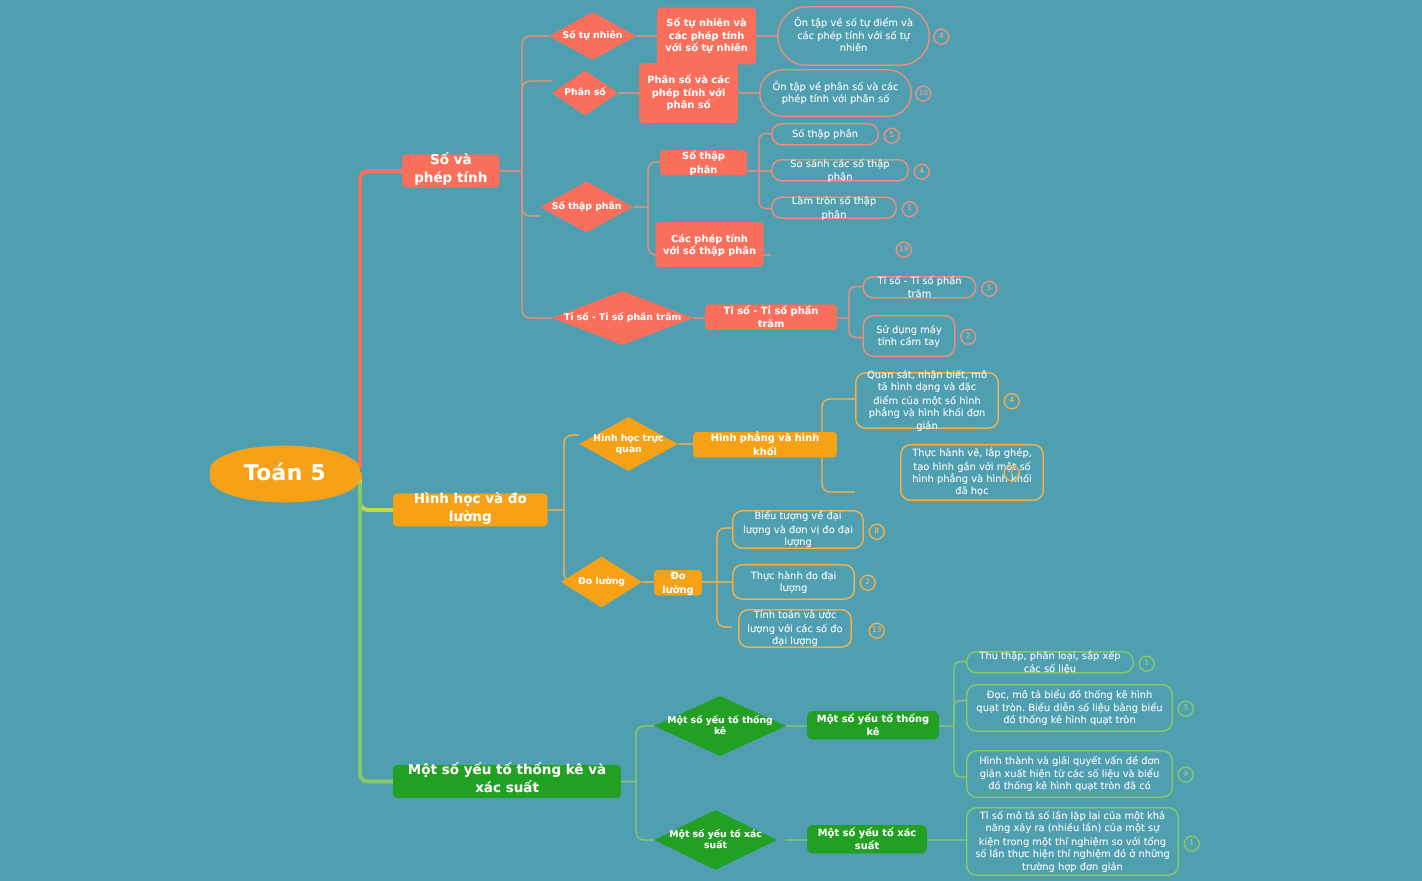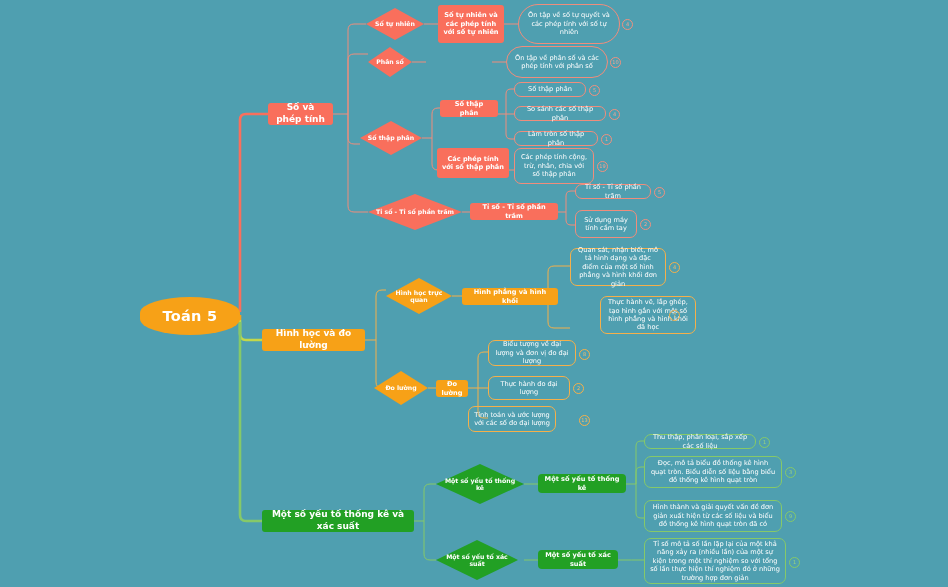--- a/index.html
+++ b/index.html
@@ -167,32 +167,35 @@
   <div class="diamond" style="left:366px;top:8px;width:58px;height:32px;">
     <svg class="dshape" viewBox="0 0 58 32" preserveAspectRatio="none">
       <polygon points="29,0 58,16 29,32 0,16" fill="#f96f5c"></polygon>
     </svg>
     <span class="dlabel t6 b">Số tự nhiên</span>
   </div>
   <div class="node rect red t65 b" style="left:438px;top:5px;width:66px;height:38px;">
     <span>Số tự nhiên và các phép tính với số tự nhiên</span>
   </div>
   <div class="node leaf pill t65" style="left:518px;top:4px;width:102px;height:40px;">
-    <span>Ôn tập về số tự quyết và các phép tính với số tự nhiên</span>
+    <span>Ôn tập về số tự điểm và các phép tính với số tự nhiên</span>
   </div>
   <div class="badge red" style="left:622px;top:19px;">
     <span>4</span>
   </div>
 
   <div class="diamond" style="left:368px;top:47px;width:44px;height:30px;">
     <svg class="dshape" viewBox="0 0 44 30" preserveAspectRatio="none">
       <polygon points="22,0 44,15 22,30 0,15" fill="#f96f5c"></polygon>
     </svg>
     <span class="dlabel t6 b">Phân số</span>
   </div>
+  <div class="node rect red t65 b" style="left:426px;top:42px;width:66px;height:40px;">
+    <span>Phân số và các phép tính với phân số</span>
+  </div>
   <div class="node leaf pill t65" style="left:506px;top:46px;width:102px;height:32px;">
     <span>Ôn tập về phân số và các phép tính với phân số</span>
   </div>
   <div class="badge red" style="left:610px;top:57px;">
     <span>10</span>
   </div>
 
   <div class="diamond" style="left:360px;top:121px;width:62px;height:34px;">
     <svg class="dshape" viewBox="0 0 62 34" preserveAspectRatio="none">
       <polygon points="31,0 62,17 31,34 0,17" fill="#f96f5c"></polygon>
@@ -220,23 +223,20 @@
   <div class="node leaf t65" style="left:514px;top:131px;width:84px;height:15px;">
     <span>Làm tròn số thập phân</span>
   </div>
   <div class="badge red" style="left:601px;top:134px;">
     <span>1</span>
   </div>
 
   <div class="node rect red t65 b" style="left:437px;top:148px;width:72px;height:30px;">
     <span>Các phép tính với số thập phân</span>
   </div>
-  <div class="node leaf t65" style="left:514px;top:148px;width:80px;height:36px;">
-    <span>Các phép tính cộng, trừ, nhân, chia với số thập phân</span>
-  </div>
   <div class="badge red" style="left:597px;top:161px;">
     <span>19</span>
   </div>
 
   <div class="diamond" style="left:368px;top:194px;width:94px;height:36px;">
     <svg class="dshape" viewBox="0 0 94 36" preserveAspectRatio="none">
       <polygon points="47,0 94,18 47,36 0,18" fill="#f96f5c"></polygon>
     </svg>
     <span class="dlabel t6 b">Tỉ số - Tỉ số phần trăm</span>
   </div>
@@ -296,21 +296,21 @@
   </div>
   <div class="badge orange" style="left:579px;top:349px;">
     <span>8</span>
   </div>
   <div class="node leaf orange t65" style="left:488px;top:376px;width:82px;height:24px;">
     <span>Thực hành đo đại lượng</span>
   </div>
   <div class="badge orange" style="left:573px;top:383px;">
     <span>2</span>
   </div>
-  <div class="node leaf orange t65" style="left:468px;top:406px;width:88px;height:26px;">
+  <div class="node leaf orange t65" style="left:492px;top:406px;width:76px;height:26px;">
     <span>Tính toán và ước lượng với các số đo đại lượng</span>
   </div>
   <div class="badge orange" style="left:579px;top:415px;">
     <span>13</span>
   </div>
 
   <div class="node rect green t9 b" style="left:262px;top:510px;width:152px;height:22px;">
     <span>Một số yếu tố thống kê và xác suất</span>
   </div>
 

